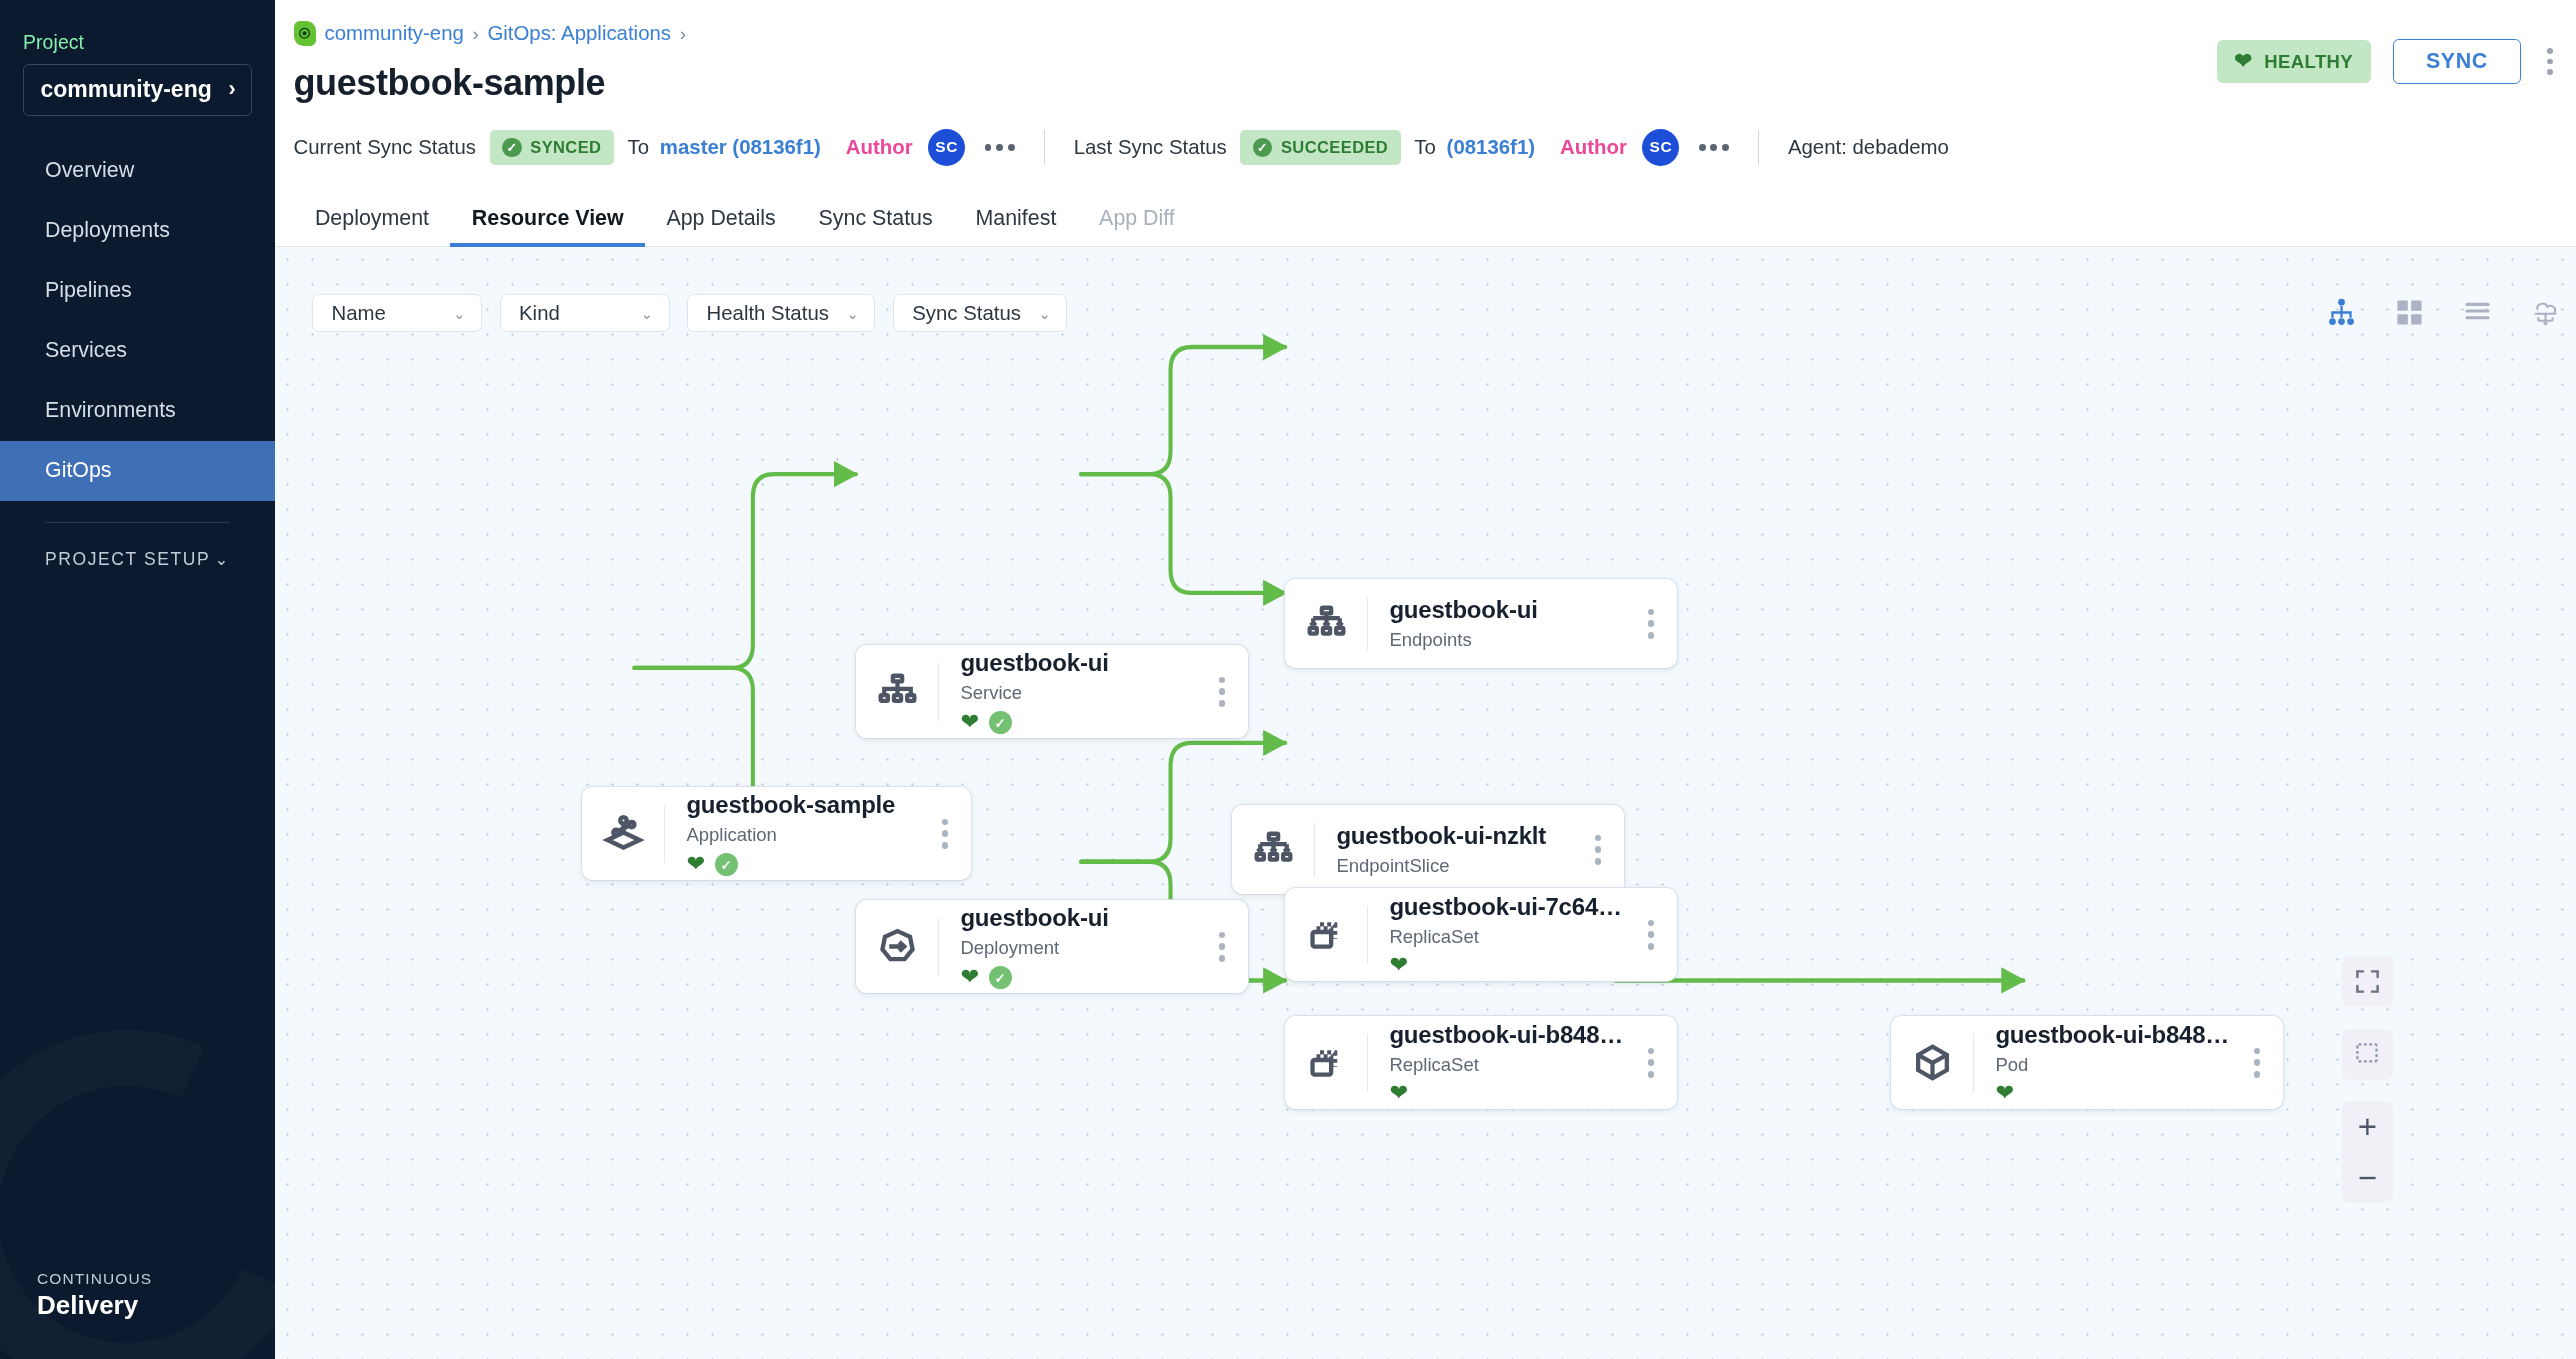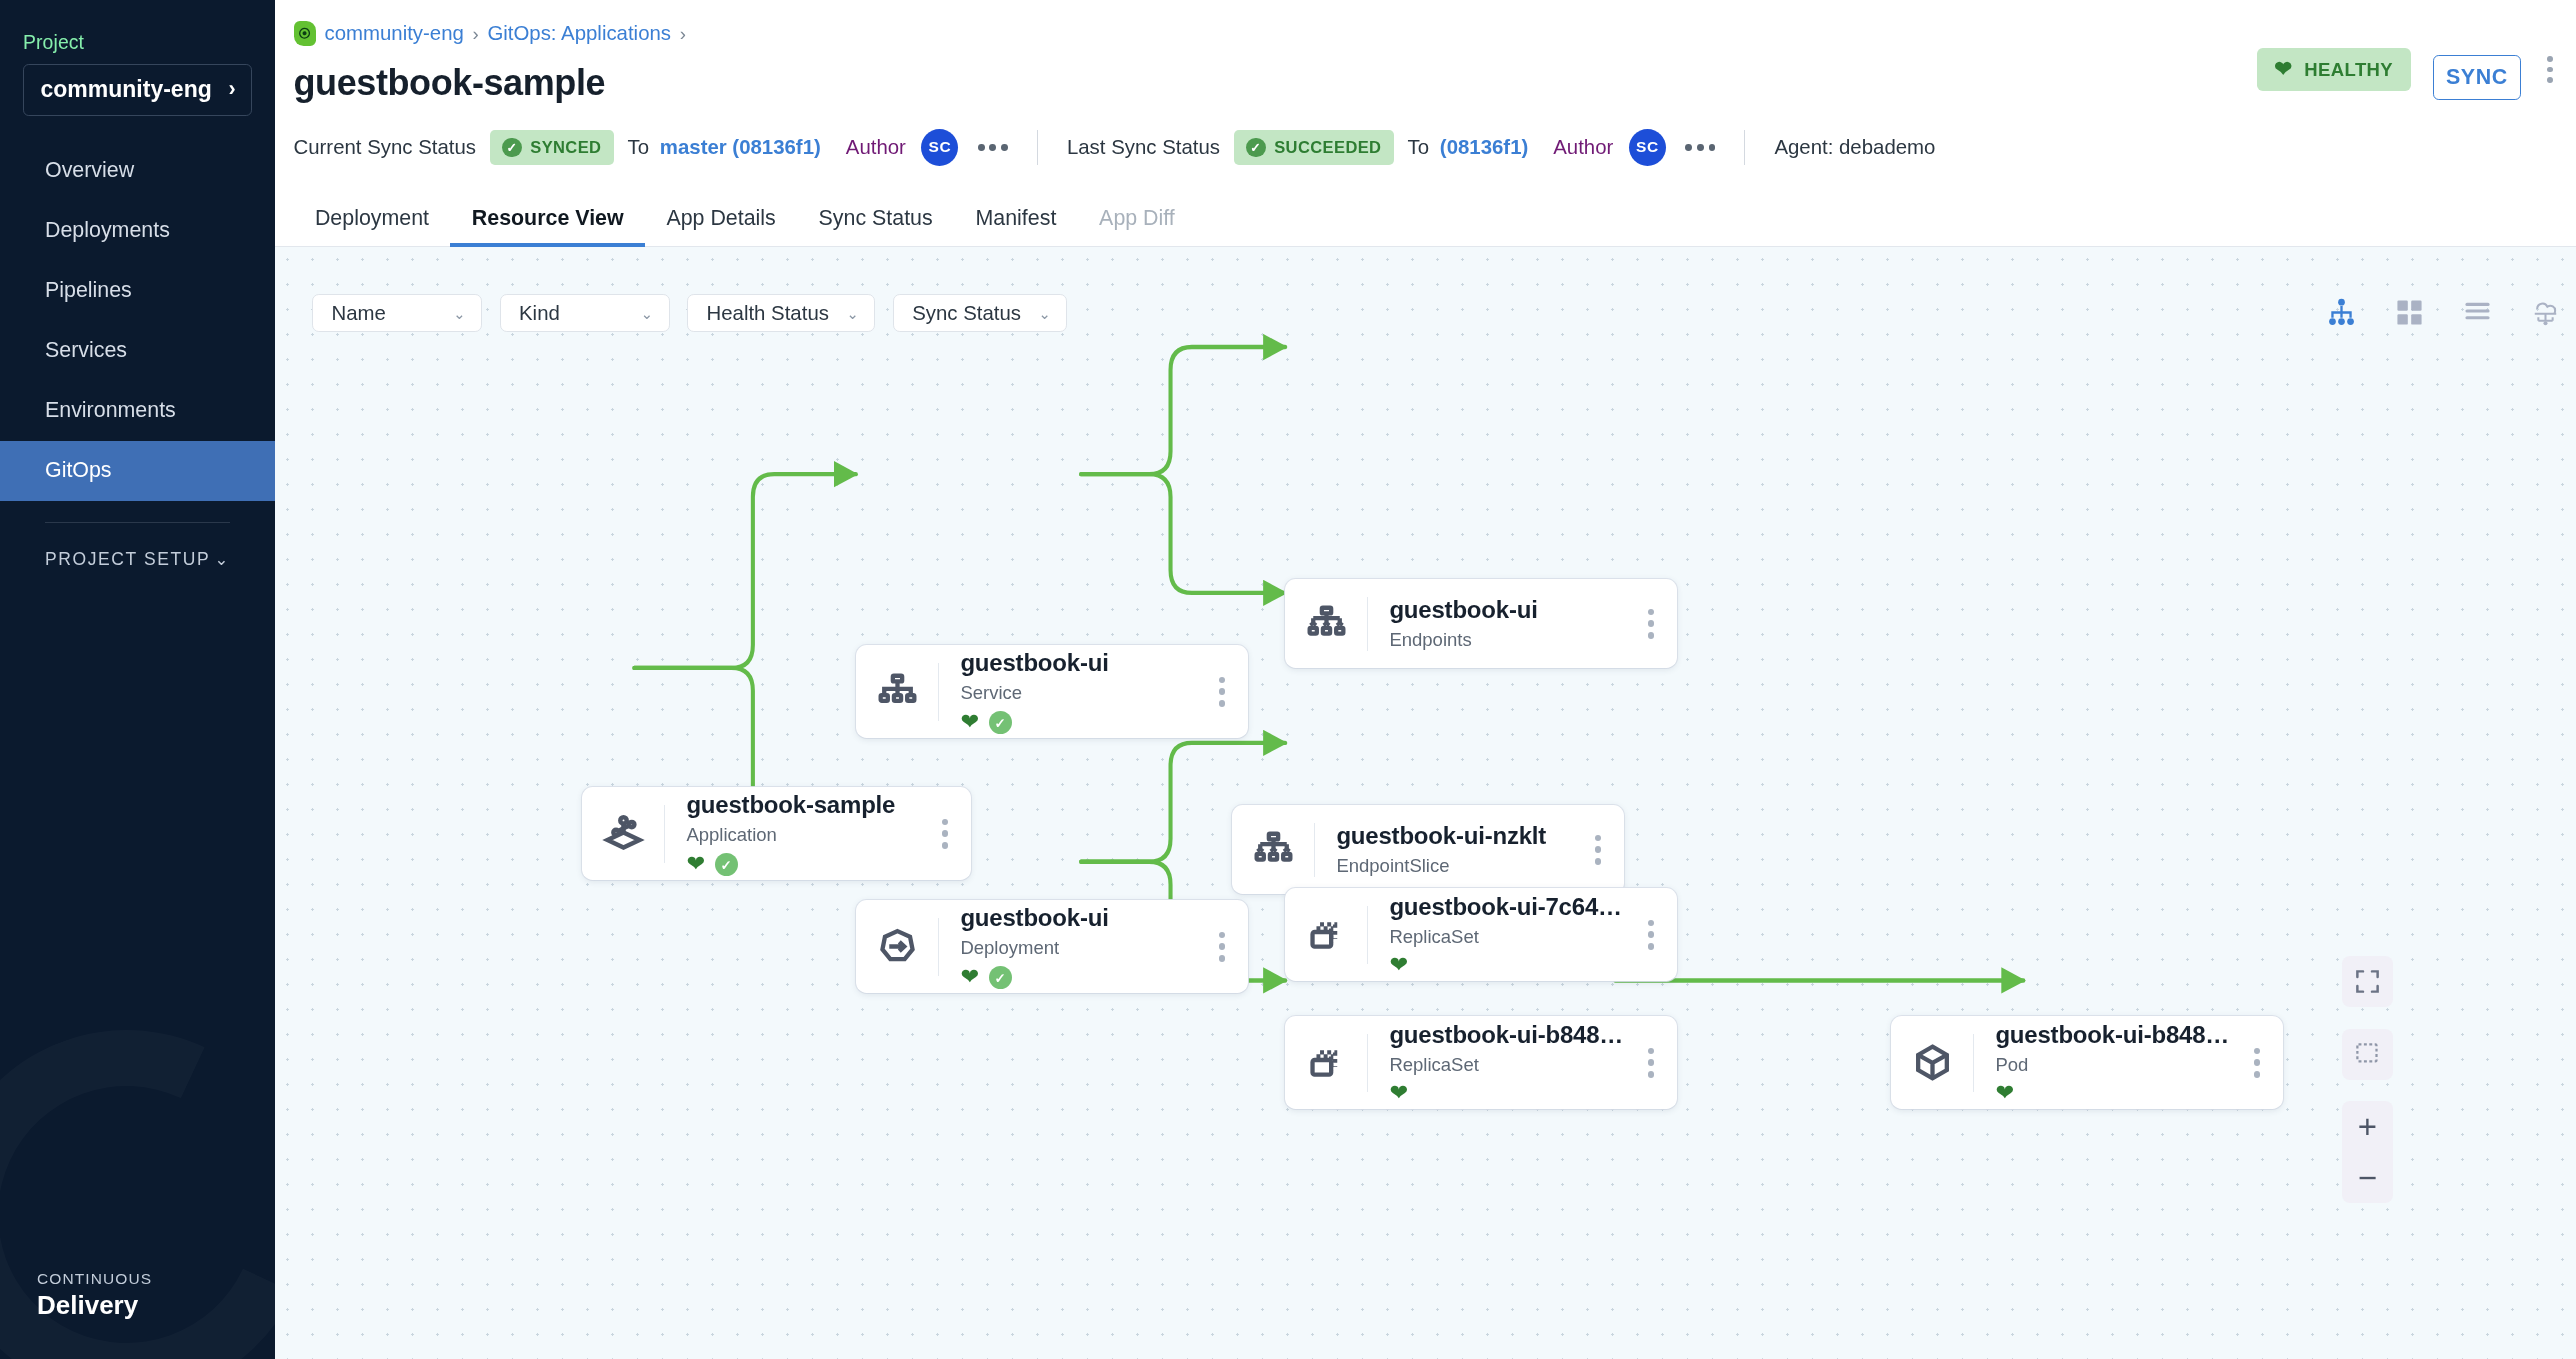--- a/index.html
+++ b/index.html
@@ -72,23 +72,23 @@
 
   .header-right { position: absolute; right: 19.4px; top: 39px; display: flex; align-items: center; gap: 22.3px; }
   .healthy-badge {
     background: #c3e6c4; color: #2e7d32; border-radius: 5.8px;
     height: 43px; padding: 0 17.5px; display: flex; align-items: center; gap: 11.7px;
     font-size: 18.5px; font-weight: bold; letter-spacing: 0.4px;
   }
   .heart { color: #2e7d32; font-size: 21.4px; line-height: 1; }
   .sync-btn {
     border: 1.9px solid #3b7fd4; color: #3b7fd4; background: #fff;
-    border-radius: 5.8px; height: 45px; padding: 0 12px;
+    border-radius: 5.8px; height: 45px; padding: 0 32px;
     display: flex; align-items: center; font-size: 21.4px; font-weight: bold;
-    letter-spacing: 0.6px; cursor: pointer; margin-top: 16px;
+    letter-spacing: 0.6px; cursor: pointer;
   }
   .vdots { display: flex; flex-direction: column; gap: 4.9px; cursor: pointer; padding: 3.9px; }
   .vdots i { width: 5.8px; height: 5.8px; border-radius: 50%; background: #9aa4b2; display: block; }
 
   
   .statusrow {
     display: flex; align-items: center; gap: 0;
     padding: 25px 0 21.4px 18.5px; font-size: 20.4px; color: #34404d;
   }
   .sr-label { color: #2c3742; font-size: 20.4px; }
@@ -96,21 +96,21 @@
     display: flex; align-items: center; gap: 8.7px; background: #c3e6c4;
     color: #2e7d32; border-radius: 4.9px; height: 35px; padding: 0 12.6px;
     font-size: 16.5px; font-weight: bold; letter-spacing: 0.4px; margin: 0 13.6px;
   }
   .pill .chk {
     width: 19.4px; height: 19.4px; border-radius: 50%; background: #4c9a4e; color: #fff;
     display: flex; align-items: center; justify-content: center; font-size: 12.6px; font-weight: bold;
   }
   .sr-to { color: #2c3742; margin-right: 10.7px; }
   .sr-rev { color: #3b7fd4; font-weight: bold; font-size: 20.4px; cursor: pointer; text-align: right; }
-  .sr-author { color: #701a75; margin: 0 15.5px 0 25px; }
+  .sr-author { color: #ec4899; margin: 0 15.5px 0 25px; font-weight: bold; }
   .avatar {
     width: 37px; height: 37px; border-radius: 50%; background: #1d4ed8;
     display: flex; align-items: center; justify-content: center;
     color: #fff; font-size: 15.5px; font-weight: bold; letter-spacing: 0.5px;
   }
   .hdots { display: flex; gap: 4.9px; margin: 0 0 0 19.4px; cursor: pointer; align-items: center; }
   .hdots i { width: 6.8px; height: 6.8px; border-radius: 50%; background: #5a6572; display: block; }
   .sr-divider { width: 1px; height: 35px; background: #d4d9e0; margin: 0 29px; }
   .sr-agent { color: #2c3742; }
 

